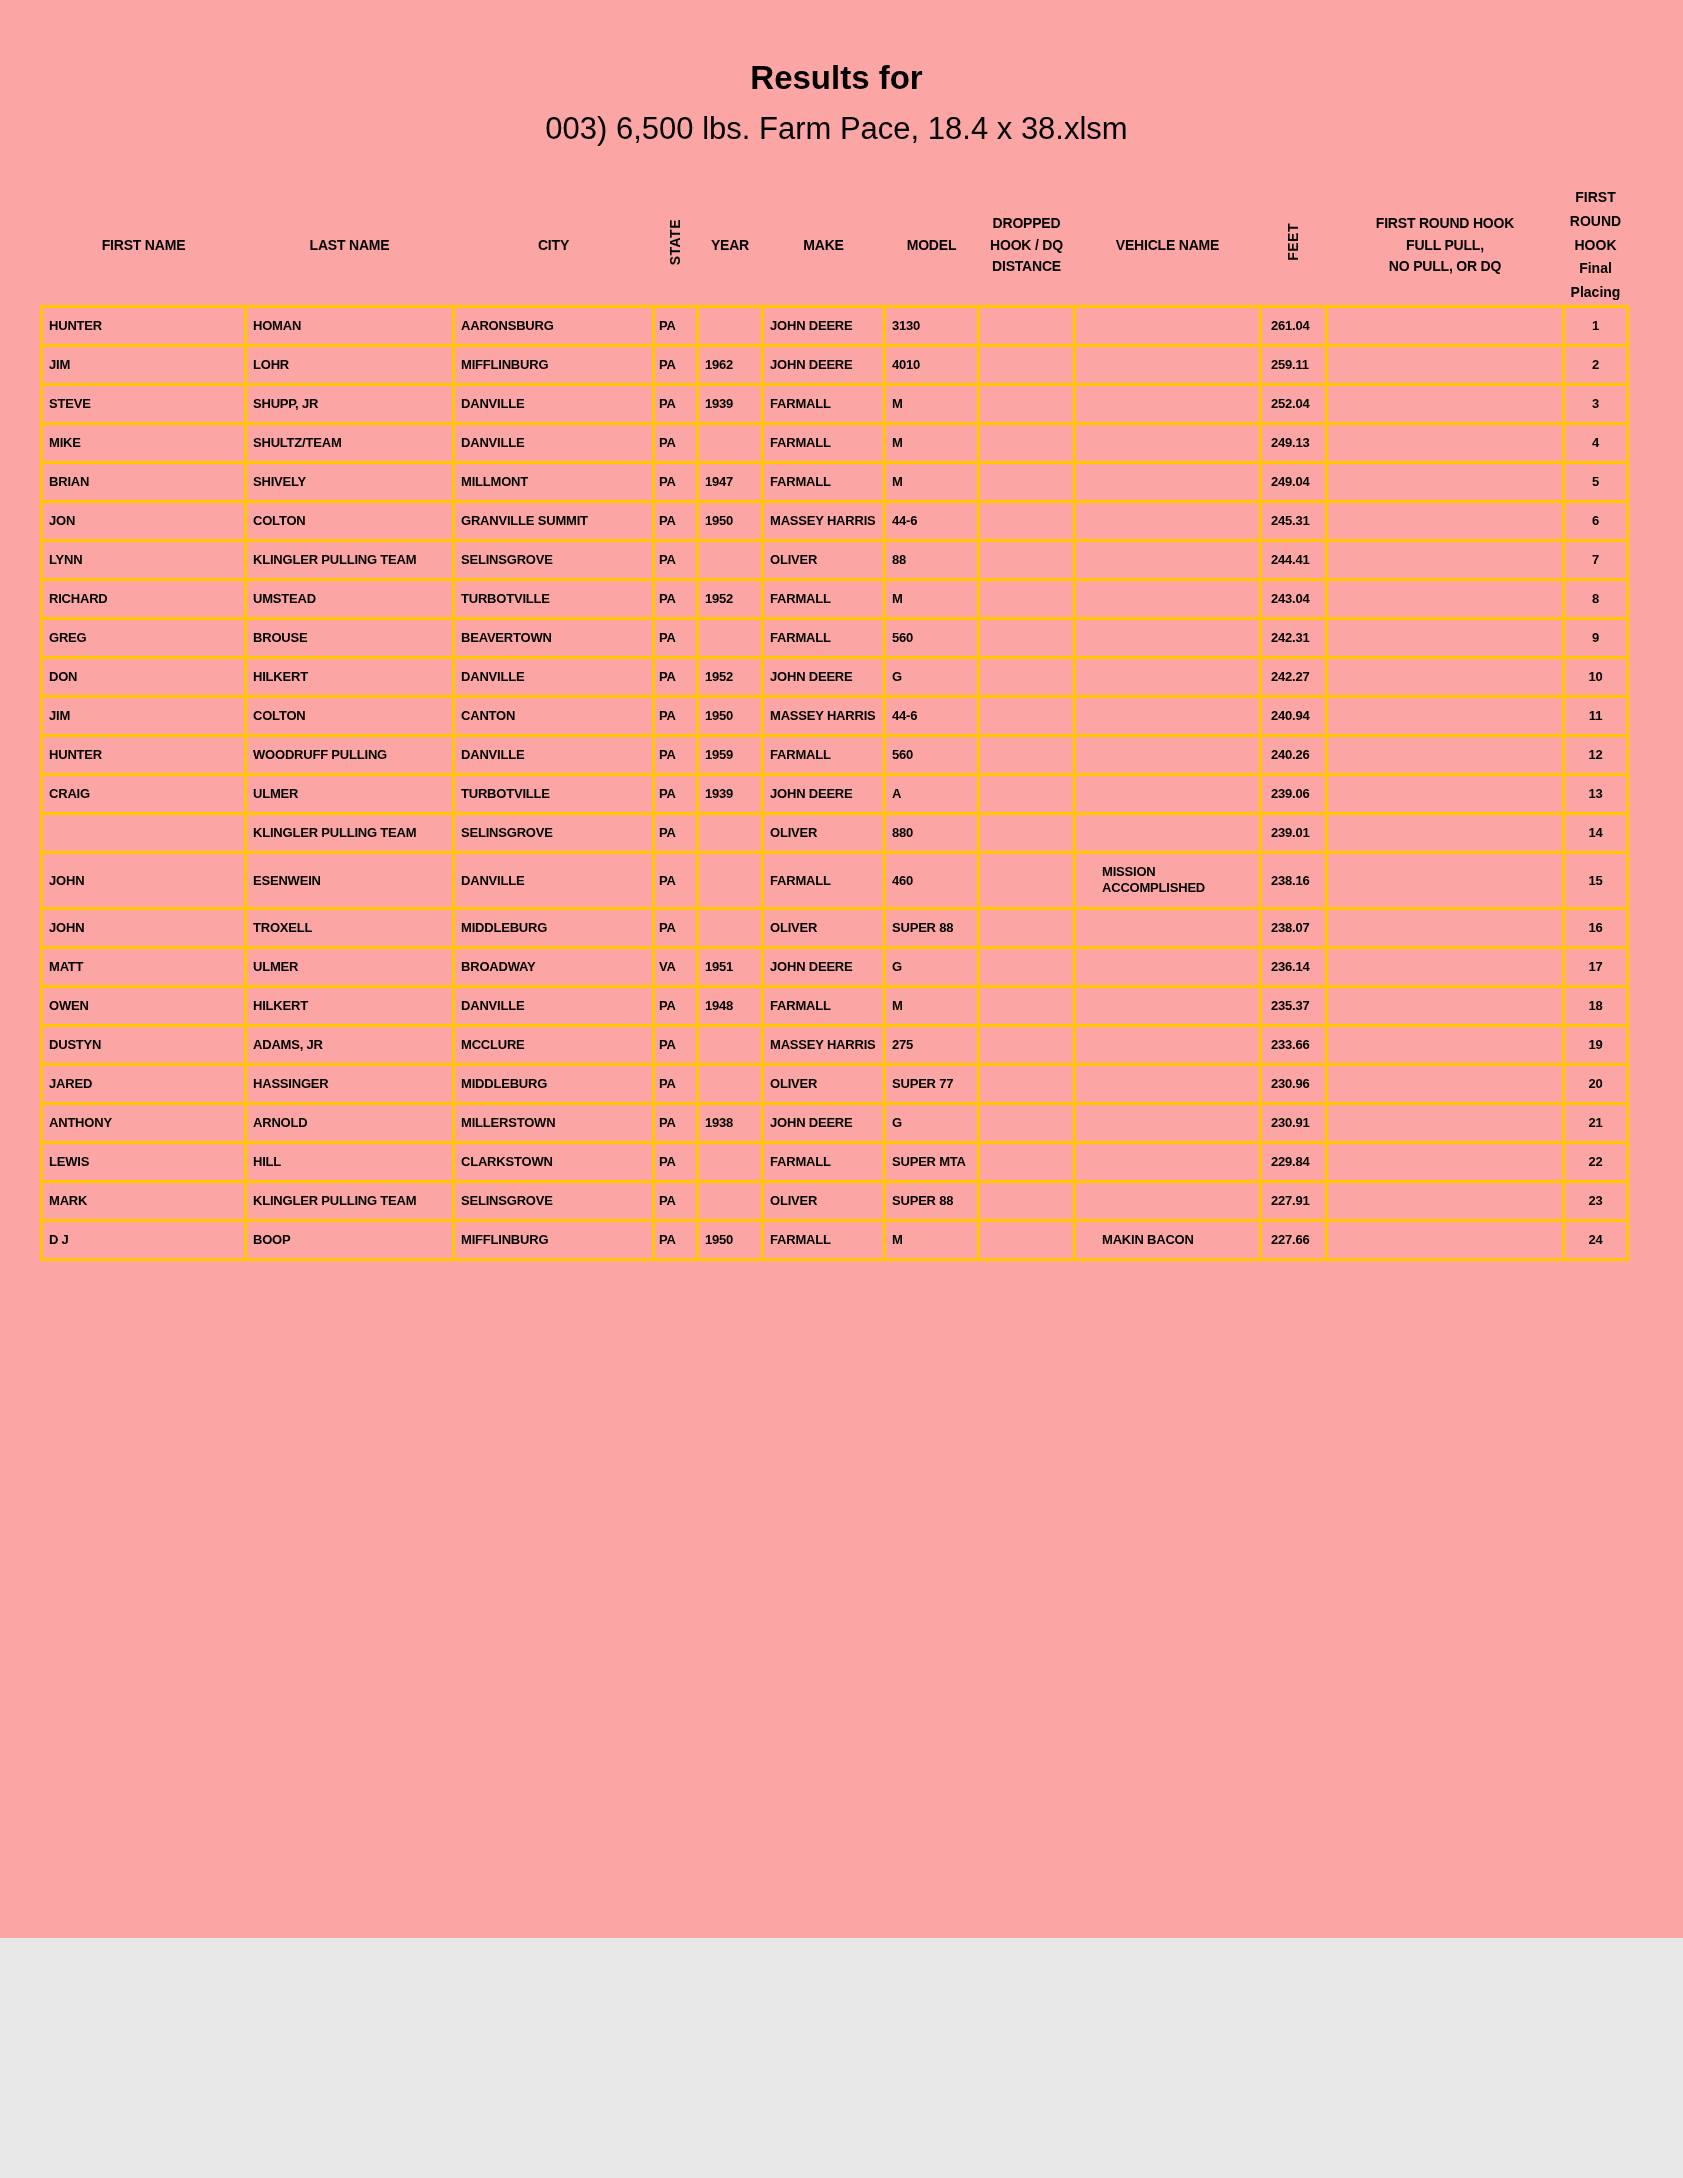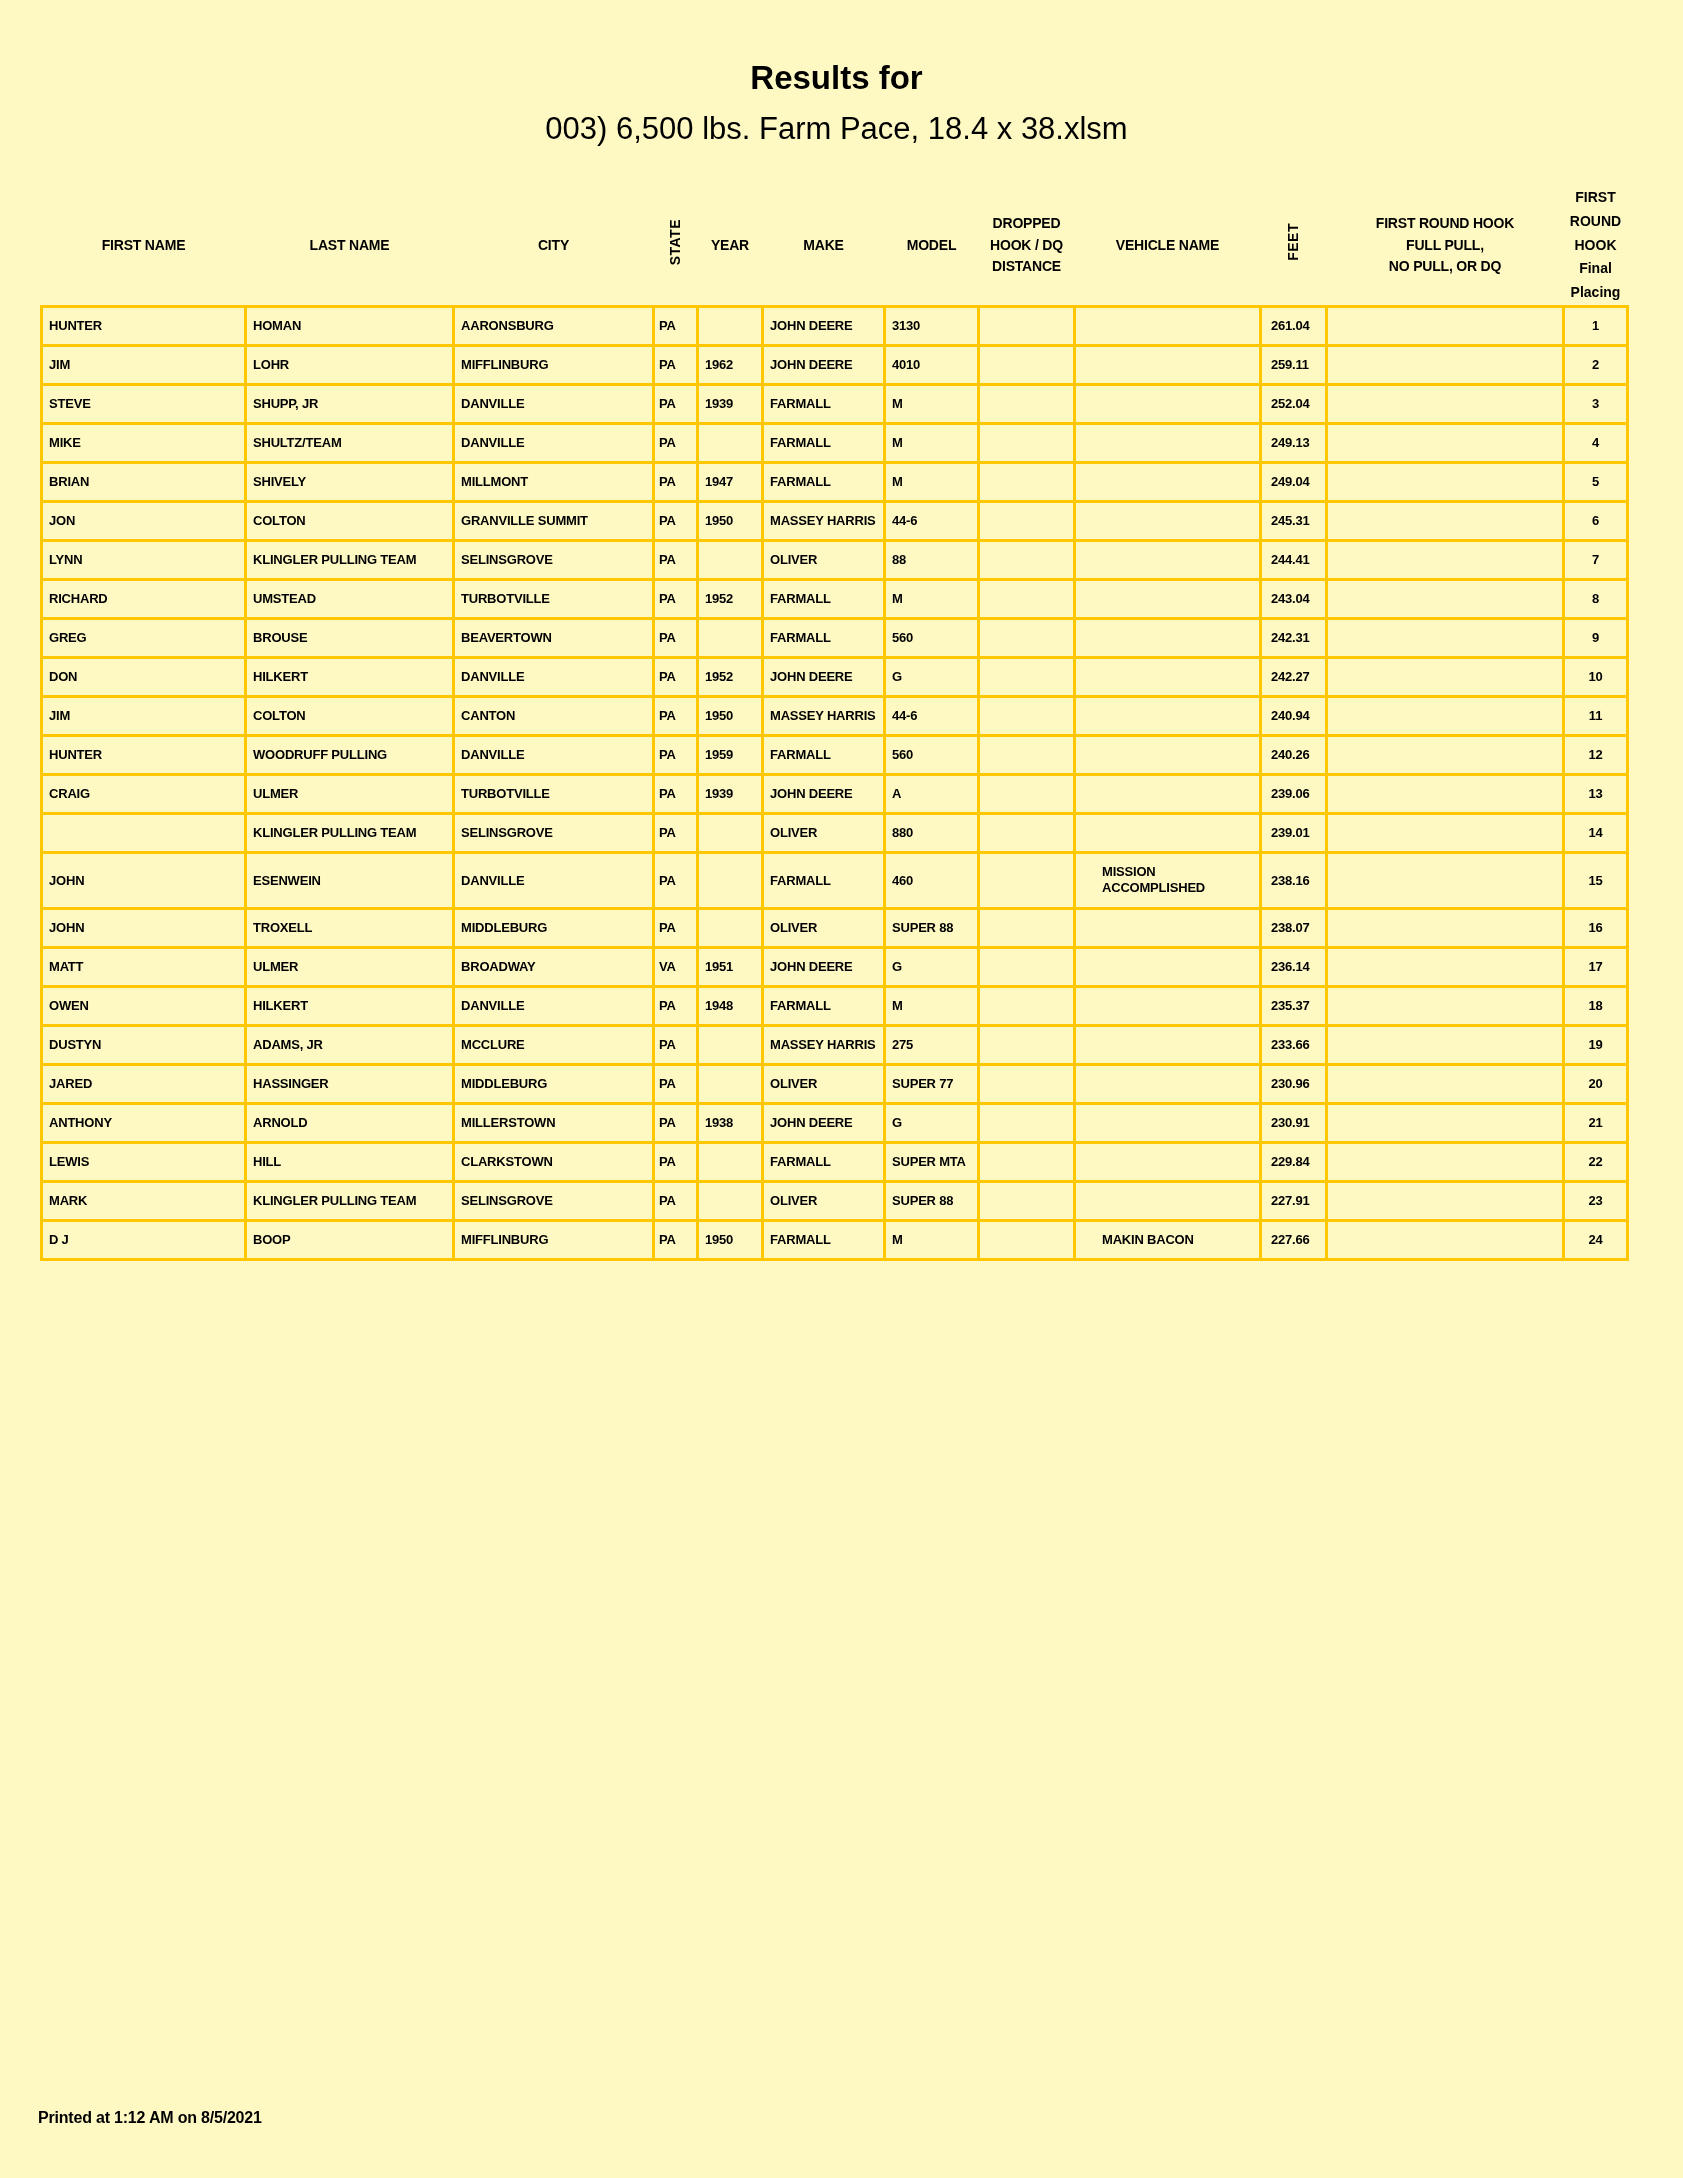--- a/index.html
+++ b/index.html
@@ -1,21 +1,21 @@
 <!DOCTYPE html>
 <html style="--border: #FFC700;"><head>
 <meta charset="utf-8">
 <style>
   :root { --border: #FFC700; }
   * { margin: 0; padding: 0; box-sizing: border-box; }
   body { background: #e8e8e8; font-family: "Liberation Sans", "DejaVu Sans", sans-serif; }
   .page {
     position: relative;
-    width: 1683px; height: 2178px;
-    background: #fef9c3;
+    width: 1683px; height: 1938px;
+    background: #fca5a5;
     color: #000;
     overflow: hidden;
   }
   .title1 {
     position: absolute; top: 59px; left: 0; width: 1673px;
     text-align: center; font-size: 33px; font-weight: bold;
   }
   .title2 {
     position: absolute; top: 111px; left: 0; width: 1673px;
     text-align: center; font-size: 31px; font-weight: normal;

